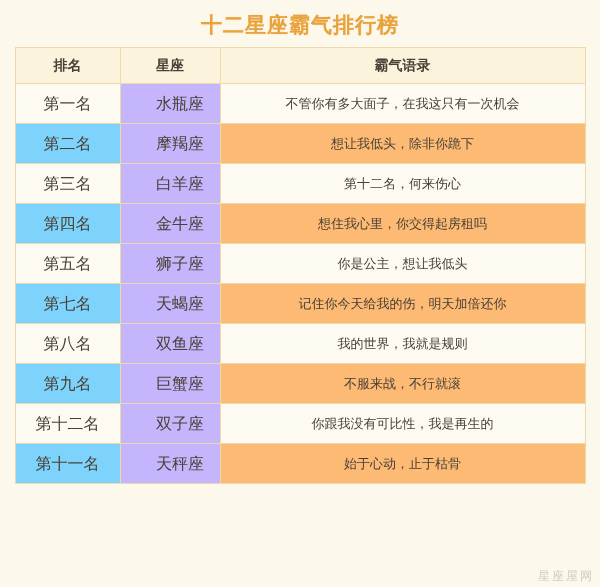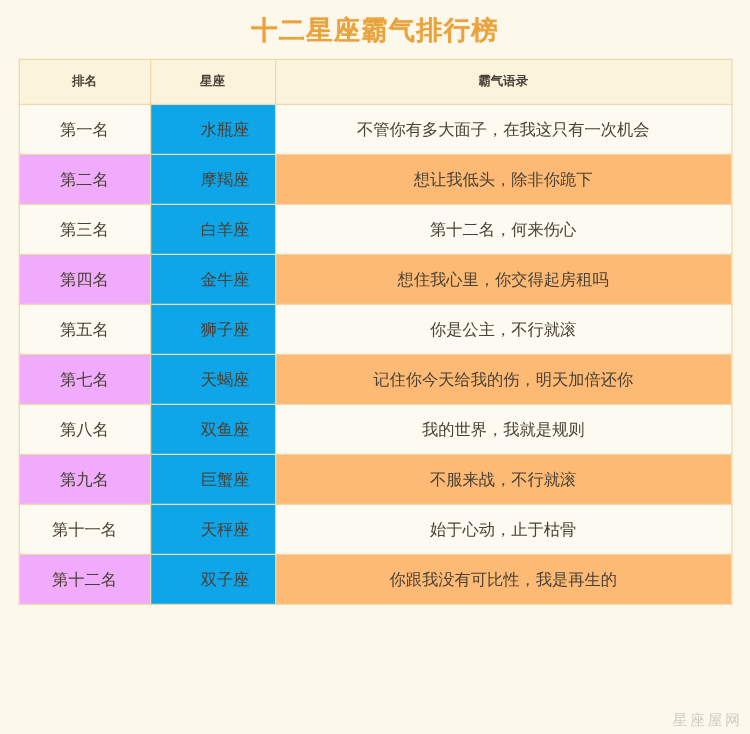--- a/index.html
+++ b/index.html
@@ -32,37 +32,37 @@
     border-collapse: collapse;
     width: 570px;
     margin: 0 auto;
     table-layout: fixed;
   }
   th, td {
     border: 1px solid #efd9a8;
     text-align: center;
     vertical-align: middle;
     color: #4a4035;
-    font-size: 13px;
+    font-size: 16px;
     height: 40px;
     padding: 2px 4px;
     line-height: 1.35;
   }
   thead th {
     background: #fcf3dd;
     font-weight: bold;
-    font-size: 10px;
+    font-size: 14px;
     height: 36px;
     color: #4a4035;
   }
   col.c-rank { width: 105px; }
   col.c-sign { width: 100px; }
   col.c-quote { width: 365px; }
-  td.rank { background: #f0abfc; }
-  td.sign { background: #0ea5e9; padding-left: 24px; }
+  td.rank { background: #7dd3fc; }
+  td.sign { background: #c4b5fd; padding-left: 24px; }
   td.quote { background: #fdba74; font-size: 13px; }
   tbody tr:nth-child(odd) td.rank { background: #fdfaf1; }
   tbody tr:nth-child(odd) td.quote { background: #fdfaf1; }
   #watermark {
     position: absolute;
     right: 6px;
     bottom: 2px;
     font-size: 12px;
     color: rgba(120,120,120,0.35);
     letter-spacing: 2px;
@@ -107,45 +107,45 @@
         <td class="quote">第十二名，何来伤心</td>
       </tr>
       <tr>
         <td class="rank">第四名</td>
         <td class="sign">金牛座</td>
         <td class="quote">想住我心里，你交得起房租吗</td>
       </tr>
       <tr>
         <td class="rank">第五名</td>
         <td class="sign">狮子座</td>
-        <td class="quote">你是公主，不行就滚</td>
+        <td class="quote">你是公主，想让我低头</td>
       </tr>
       <tr>
         <td class="rank">第七名</td>
         <td class="sign">天蝎座</td>
         <td class="quote">记住你今天给我的伤，明天加倍还你</td>
       </tr>
       <tr>
         <td class="rank">第八名</td>
         <td class="sign">双鱼座</td>
         <td class="quote">我的世界，我就是规则</td>
       </tr>
       <tr>
         <td class="rank">第九名</td>
         <td class="sign">巨蟹座</td>
         <td class="quote">不服来战，不行就滚</td>
       </tr>
       <tr>
+        <td class="rank">第十二名</td>
+        <td class="sign">双子座</td>
+        <td class="quote">你跟我没有可比性，我是再生的</td>
+      </tr>
+      <tr>
         <td class="rank">第十一名</td>
         <td class="sign">天秤座</td>
         <td class="quote">始于心动，止于枯骨</td>
-      </tr>
-      <tr>
-        <td class="rank">第十二名</td>
-        <td class="sign">双子座</td>
-        <td class="quote">你跟我没有可比性，我是再生的</td>
       </tr>
     </tbody>
   </table>
 
   <div id="watermark">星座屋网</div>
 
 </div>
 
 </body></html>

